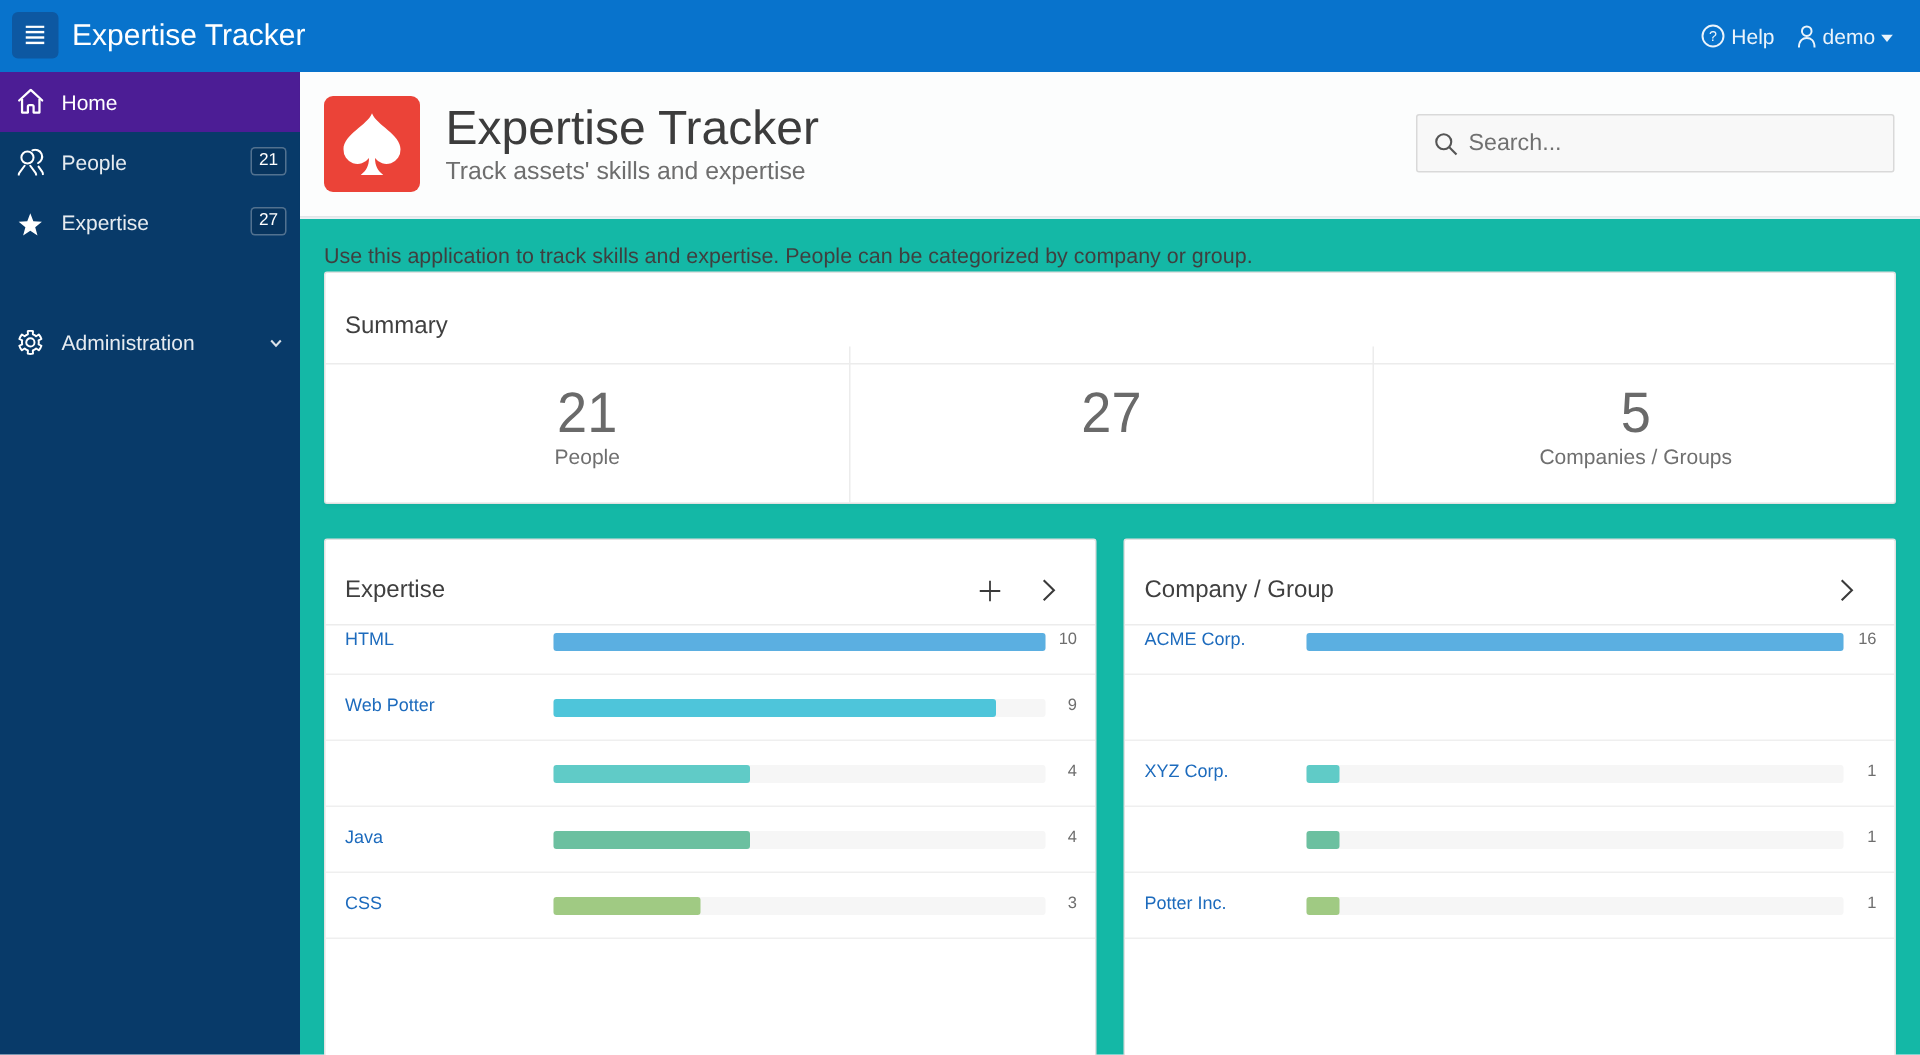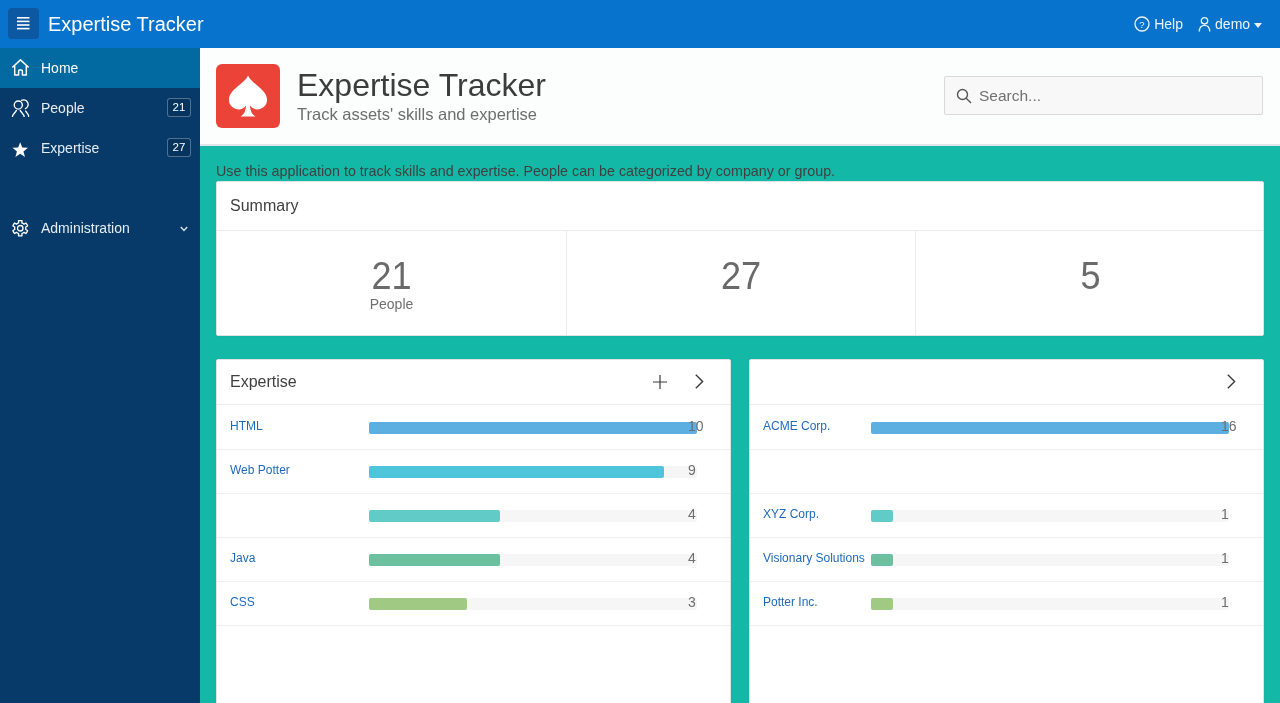--- a/index.html
+++ b/index.html
@@ -9,59 +9,59 @@
 #topbar { position:absolute; left:0; top:0; width:1280px; height:48px; background:#0873cc; }
 #hamb { position:absolute; left:8px; top:8px; width:31px; height:31px; background:#0d58a2; border-radius:4px; }
 #hamb svg { position:absolute; left:9px; top:9px; }
 #brand { position:absolute; left:48px; top:0; height:48px; line-height:48px; color:#fff; font-size:20px; }
 #help { position:absolute; right:97px; top:0; height:48px; line-height:48px; color:rgba(255,255,255,.92); font-size:14px; }
 #user { position:absolute; right:18px; top:0; height:48px; line-height:48px; color:rgba(255,255,255,.92); font-size:14px; }
 
 
 #sidenav { position:absolute; left:0; top:48px; width:200px; height:655px; background:#083a69; }
 .navrow { position:absolute; left:0; width:200px; height:40px; color:rgba(255,255,255,.9); }
-.navrow.active { background:#0369a1; color:#fff; }
+.navrow.active { background:#4c1d95; color:#fff; }
 .navrow .icon { position:absolute; left:12px; top:12px; }
 .navrow .lbl { position:absolute; left:41px; top:0; line-height:40px; font-size:14px; }
 .badge { position:absolute; right:9px; top:10px; width:24px; height:19px; border:1px solid rgba(255,255,255,.3); background:rgba(0,0,0,.1); border-radius:3px; color:#fff; font-size:11.5px; text-align:center; line-height:17px; }
 .navchev { position:absolute; right:12px; top:18px; }
 
 
 #pagehead { position:absolute; left:200px; top:48px; width:1080px; height:97px; background:#fcfdfd; border-bottom:1px solid #e2e5e8; box-shadow:0 1px 1px rgba(0,0,0,.05); }
 #appicon { position:absolute; left:16px; top:16px; width:64px; height:64px; background:#eb4338; border-radius:6px; }
 #apptitle { position:absolute; left:97px; top:19px; font-size:32px; color:#3c3c3c; }
 #appsub { position:absolute; left:97px; top:57px; font-size:16.5px; color:#6e6e6e; }
 #search { position:absolute; left:744px; top:28px; width:319px; height:39px; background:#f8f8f8; border:1px solid #d9d9d9; border-radius:2px; }
 #search .ph { position:absolute; left:34px; top:0; line-height:38px; font-size:15.5px; color:#707070; }
 #search svg { position:absolute; left:11px; top:11px; }
 
 
 #content { position:absolute; left:200px; top:146px; width:1080px; height:557px; background:#14b8a6; }
 #intro { position:absolute; left:16px; top:17px; font-size:14.3px; color:#3f3f3f; }
 .card { position:absolute; background:#fff; border:1px solid #e2e2e2; border-radius:2px; box-shadow:0 1px 3px rgba(0,0,0,.04); }
-.cardhead { position:absolute; left:0; top:0; right:0; height:45px; border-bottom:1px solid #ececec; }
+.cardhead { position:absolute; left:0; top:12px; right:0; height:45px; border-bottom:1px solid #ececec; }
 #summary .cardhead { height:49px; }
 .cardhead .t { position:absolute; left:13px; top:0; line-height:44px; font-size:16px; color:#3f3f3f; }
 #summary .t { line-height:47px; }
 
 #summary { left:16px; top:35px; width:1048px; height:155px; }
 .sumcol { position:absolute; top:49px; bottom:0; }
 .sumcol .big { position:absolute; left:0; right:0; top:24px; text-align:center; font-size:38px; color:#6a6a6a; transform:scaleX(.95); }
 .sumcol .sm { position:absolute; left:0; right:0; top:65px; text-align:center; font-size:14px; color:#6f6f6f; }
 .vsep { position:absolute; top:49px; bottom:0; width:1px; background:#ececec; }
 
 .listcard { top:213px; width:515px; height:346px; }
 #explist { left:16px; }
 #complist { left:549px; }
 .lrow { position:absolute; left:0; width:513px; height:44px; }
 .lsep { position:absolute; left:0; width:513px; height:1px; background:#efefef; }
 .lrow a { position:absolute; left:13px; top:0; line-height:43px; font-size:12px; color:#1d6bbd; text-decoration:none; }
 .track { position:absolute; top:17px; height:12px; background:#f6f6f6; border-radius:2px; }
 .fill { position:absolute; left:0; top:0; height:12px; border-radius:2px; }
-.num { position:absolute; top:0; line-height:43px; font-size:14px; color:#6e6e6e; text-align:left; }
+.num { position:absolute; top:0; line-height:43px; font-size:11px; color:#6e6e6e; text-align:right; }
 .hicon { position:absolute; top:14px; }
 </style>
 </head>
 <body>
 
 <div id="topbar">
   <div id="hamb">
     <svg width="13" height="14" viewBox="0 0 13 14">
       <g fill="#fff">
         <rect x="0" y="0" width="12.5" height="1.6"></rect>
@@ -158,20 +158,21 @@
         <div class="big">21</div>
         <div class="sm">People</div>
       </div>
     <div class="vsep" style="left:349px;"></div>
     <div class="sumcol" style="left:350px;width:348px;">
         <div class="big">27</div>
       </div>
     <div class="vsep" style="left:698px;"></div>
     <div class="sumcol" style="left:699px;width:349px;">
         <div class="big">5</div>
+        <div class="sm">Companies / Groups</div>
       </div>
   </div>
 
   <div class="card listcard" id="explist">
     <div class="cardhead">
         <span class="t">Expertise</span>
       <svg class="hicon" style="right:63px;top:15px" width="14" height="14" viewBox="0 0 14 14">
           <path d="M7 0 V14 M0 7 H14" stroke="#3a3a3a" stroke-width="1.2"></path>
         </svg>
       <svg class="hicon" style="right:26px" width="9" height="15" viewBox="0 0 9 15">
@@ -214,40 +215,40 @@
         <a>CSS</a>
         <span class="track" style="left:152px;width:328px">
           <span class="fill" style="width:98px;background:#a0ca83"></span>
         </span>
         <span class="num" style="right:12px;width:30px">3</span>
       </div>
   </div>
 
   <div class="card listcard" id="complist">
     <div class="cardhead">
+        <span class="t">Company / Group</span>
       <svg class="hicon" style="right:27px" width="9" height="15" viewBox="0 0 9 15">
           <path d="M0.8 0.8 L7.6 7.5 L0.8 14.2" fill="none" stroke="#3a3a3a" stroke-width="1.4"></path>
         </svg>
     </div>
     <div class="lrow" style="top:45px">
         <a>ACME Corp.</a>
         <span class="track" style="left:121px;width:358px">
           <span class="fill" style="width:358px;background:#5bafe1"></span>
         </span>
         <span class="num" style="right:12px;width:30px">16</span>
       </div>
     <div class="lrow" style="top:133px">
         <a>XYZ Corp.</a>
         <span class="track" style="left:121px;width:358px">
           <span class="fill" style="width:22px;background:#60cbc7"></span>
         </span>
         <span class="num" style="right:12px;width:30px">1</span>
       </div>
     <div class="lrow" style="top:177px">
-        <a>Visionary Solutions</a>
         <span class="track" style="left:121px;width:358px">
           <span class="fill" style="width:22px;background:#6cc0a0"></span>
         </span>
         <span class="num" style="right:12px;width:30px">1</span>
       </div>
     <div class="lsep" style="top:89px"></div>
       <div class="lsep" style="top:133px"></div>
       <div class="lsep" style="top:177px"></div>
       <div class="lsep" style="top:221px"></div>
       <div class="lsep" style="top:265px"></div>

